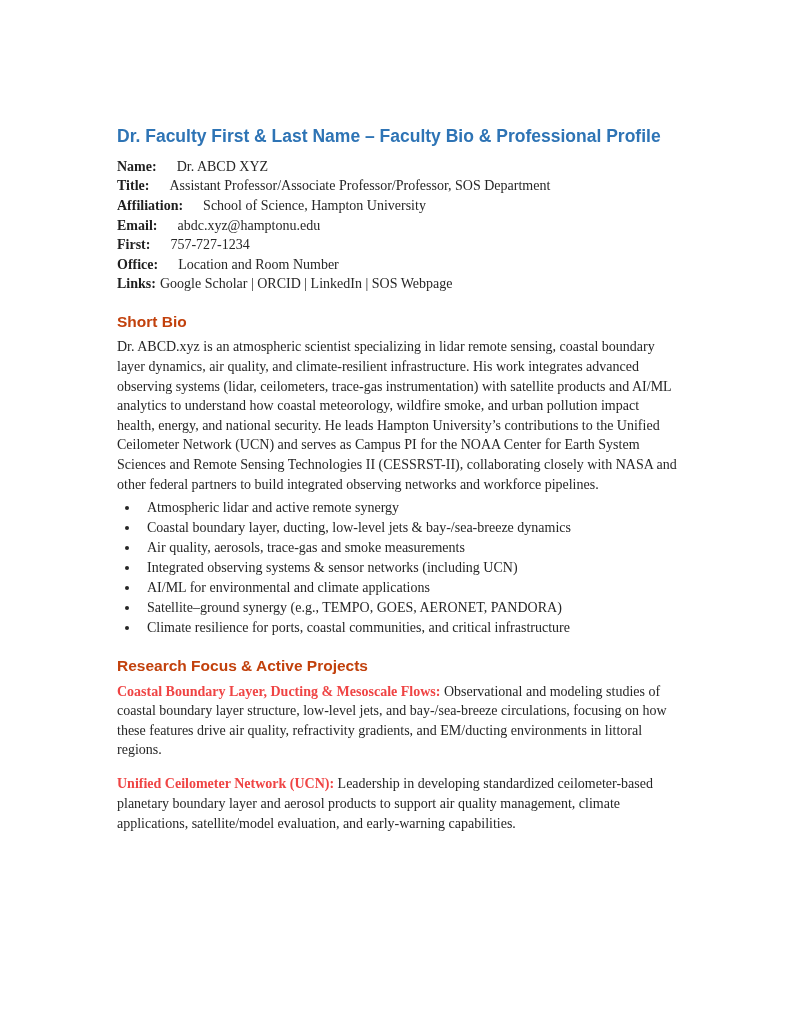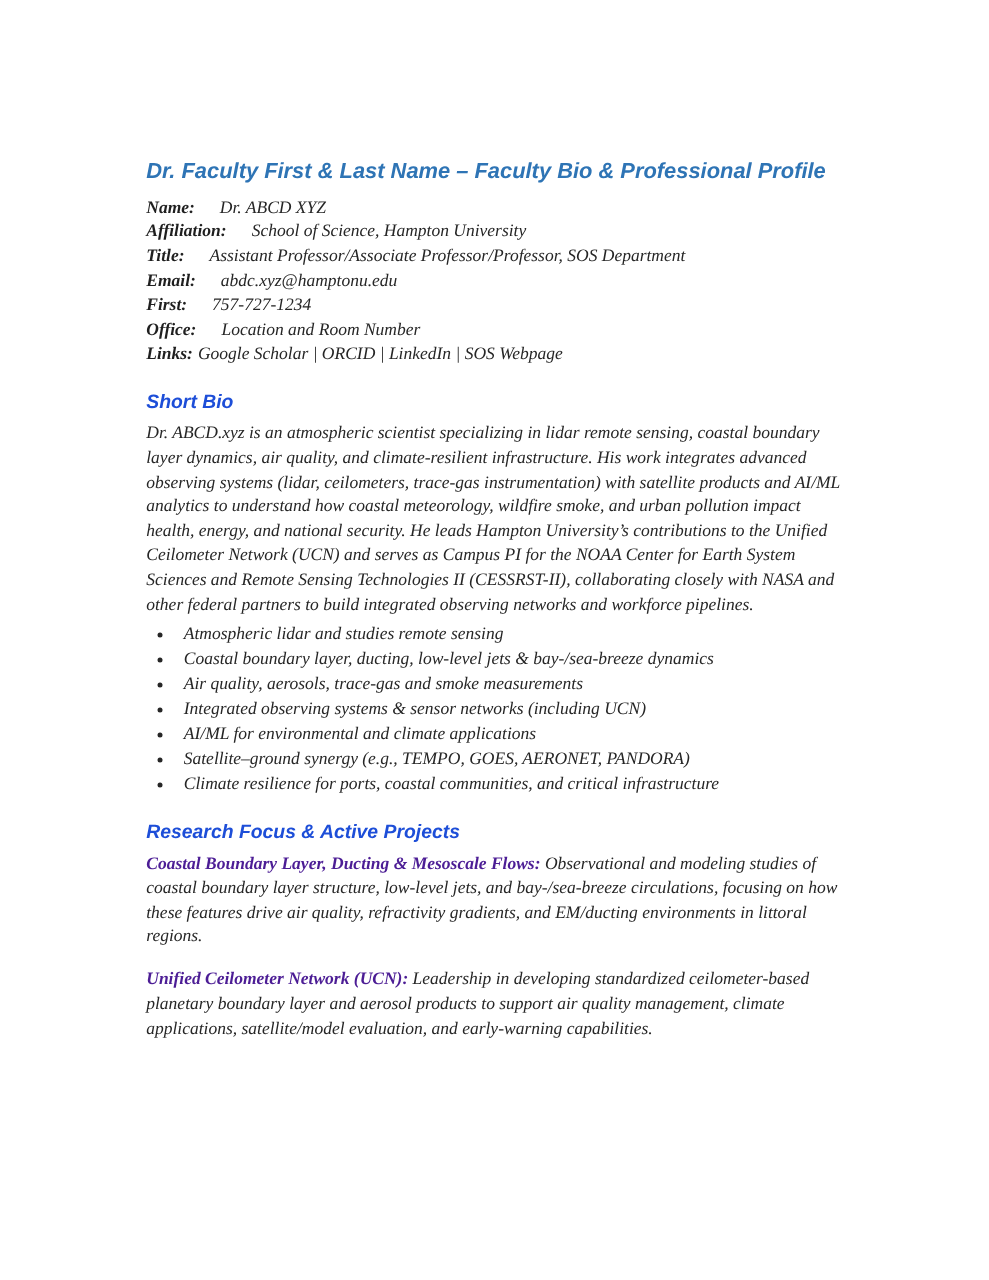--- a/index.html
+++ b/index.html
@@ -7,21 +7,20 @@
     position: relative;
     width: 791px;
     height: 1024px;
     margin: 0 auto;
     background: #ffffff;
     box-sizing: border-box;
     padding: 126px 114px 0 117px;
     overflow: hidden;
     font-family: "Liberation Serif", serif;
     color: #262626;
-    font-style: italic;
   }
   .doc-title {
     font-family: "Liberation Sans", sans-serif;
     font-weight: bold;
     font-size: 17.5px;
     line-height: 1.25;
     color: #2E74B5;
     margin: 0 0 9px 0;
   }
   .contact-row {
@@ -37,21 +36,21 @@
     text-decoration: none;
     cursor: pointer;
     text-align: right;
   }
   .sep { white-space: pre; }
   .section-heading {
     font-family: "Liberation Sans", sans-serif;
     font-weight: bold;
     font-size: 15.5px;
     line-height: 1.25;
-    color: #1d4ed8;
+    color: #c2410c;
     margin: 18px 0 6px 0;
   }
   .bio-text {
     font-size: 14px;
     line-height: 19.6px;
     margin: 0;
   }
   .expertise-list {
     margin: 4px 0 0 0;
     padding-left: 23px;
@@ -60,52 +59,52 @@
   .expertise-list li {
     font-size: 14px;
     line-height: 20px;
     padding-left: 7px;
   }
   .project {
     font-size: 14px;
     line-height: 19.6px;
     margin: 0 0 14.5px 0;
   }
-  .project b { font-weight: bold; color: #4c1d95; text-align: center; }
+  .project b { font-weight: bold; color: #ef4444; text-align: center; }
 </style>
 </head>
 <body>
 
 <div class="page">
 
   <h1 class="doc-title">Dr. Faculty First &amp; Last Name – Faculty Bio &amp; Professional Profile</h1>
 
   <div>
 
       <p class="contact-row"><b>Name:</b><span class="val">Dr. ABCD XYZ</span></p>
 
+      <p class="contact-row"><b>Title:</b><span class="val">Assistant Professor/Associate Professor/Professor, SOS Department</span></p>
+
       <p class="contact-row"><b>Affiliation:</b><span class="val">School of Science, Hampton University</span></p>
-
-      <p class="contact-row"><b>Title:</b><span class="val">Assistant Professor/Associate Professor/Professor, SOS Department</span></p>
 
       <p class="contact-row"><b>Email:</b><span class="val">abdc.xyz@hamptonu.edu</span></p>
 
       <p class="contact-row"><b>First:</b><span class="val">757-727-1234</span></p>
 
       <p class="contact-row"><b>Office:</b><span class="val">Location and Room Number</span></p>
     </div>
 
   <p class="contact-row"><b>Links:</b><span class="links-list"><span><span class="sep"></span><a class="doc-link">Google Scholar</a></span><span><span class="sep"> | </span><a class="doc-link">ORCID</a></span><span><span class="sep"> | </span><a class="doc-link">LinkedIn</a></span><span><span class="sep"> | </span><a class="doc-link">SOS Webpage</a></span></span></p>
 
   <h2 class="section-heading">Short Bio</h2>
   <p class="bio-text">Dr. ABCD.xyz is an atmospheric scientist specializing in lidar remote sensing, coastal boundary layer dynamics, air quality, and climate-resilient infrastructure. His work integrates advanced observing systems (lidar, ceilometers, trace-gas instrumentation) with satellite products and AI/ML analytics to understand how coastal meteorology, wildfire smoke, and urban pollution impact health, energy, and national security. He leads Hampton University’s contributions to the Unified Ceilometer Network (UCN) and serves as Campus PI for the NOAA Center for Earth System Sciences and Remote Sensing Technologies II (CESSRST-II), collaborating closely with NASA and other federal partners to build integrated observing networks and workforce pipelines.</p>
 
   <ul class="expertise-list">
 
-      <li>Atmospheric lidar and studies remote sensing</li>
+      <li>Atmospheric lidar and active remote synergy</li>
 
       <li>Coastal boundary layer, ducting, low-level jets &amp; bay-/sea-breeze dynamics</li>
 
       <li>Air quality, aerosols, trace-gas and smoke measurements</li>
 
       <li>Integrated observing systems &amp; sensor networks (including UCN)</li>
 
       <li>AI/ML for environmental and climate applications</li>
 
       <li>Satellite–ground synergy (e.g., TEMPO, GOES, AERONET, PANDORA)</li>

